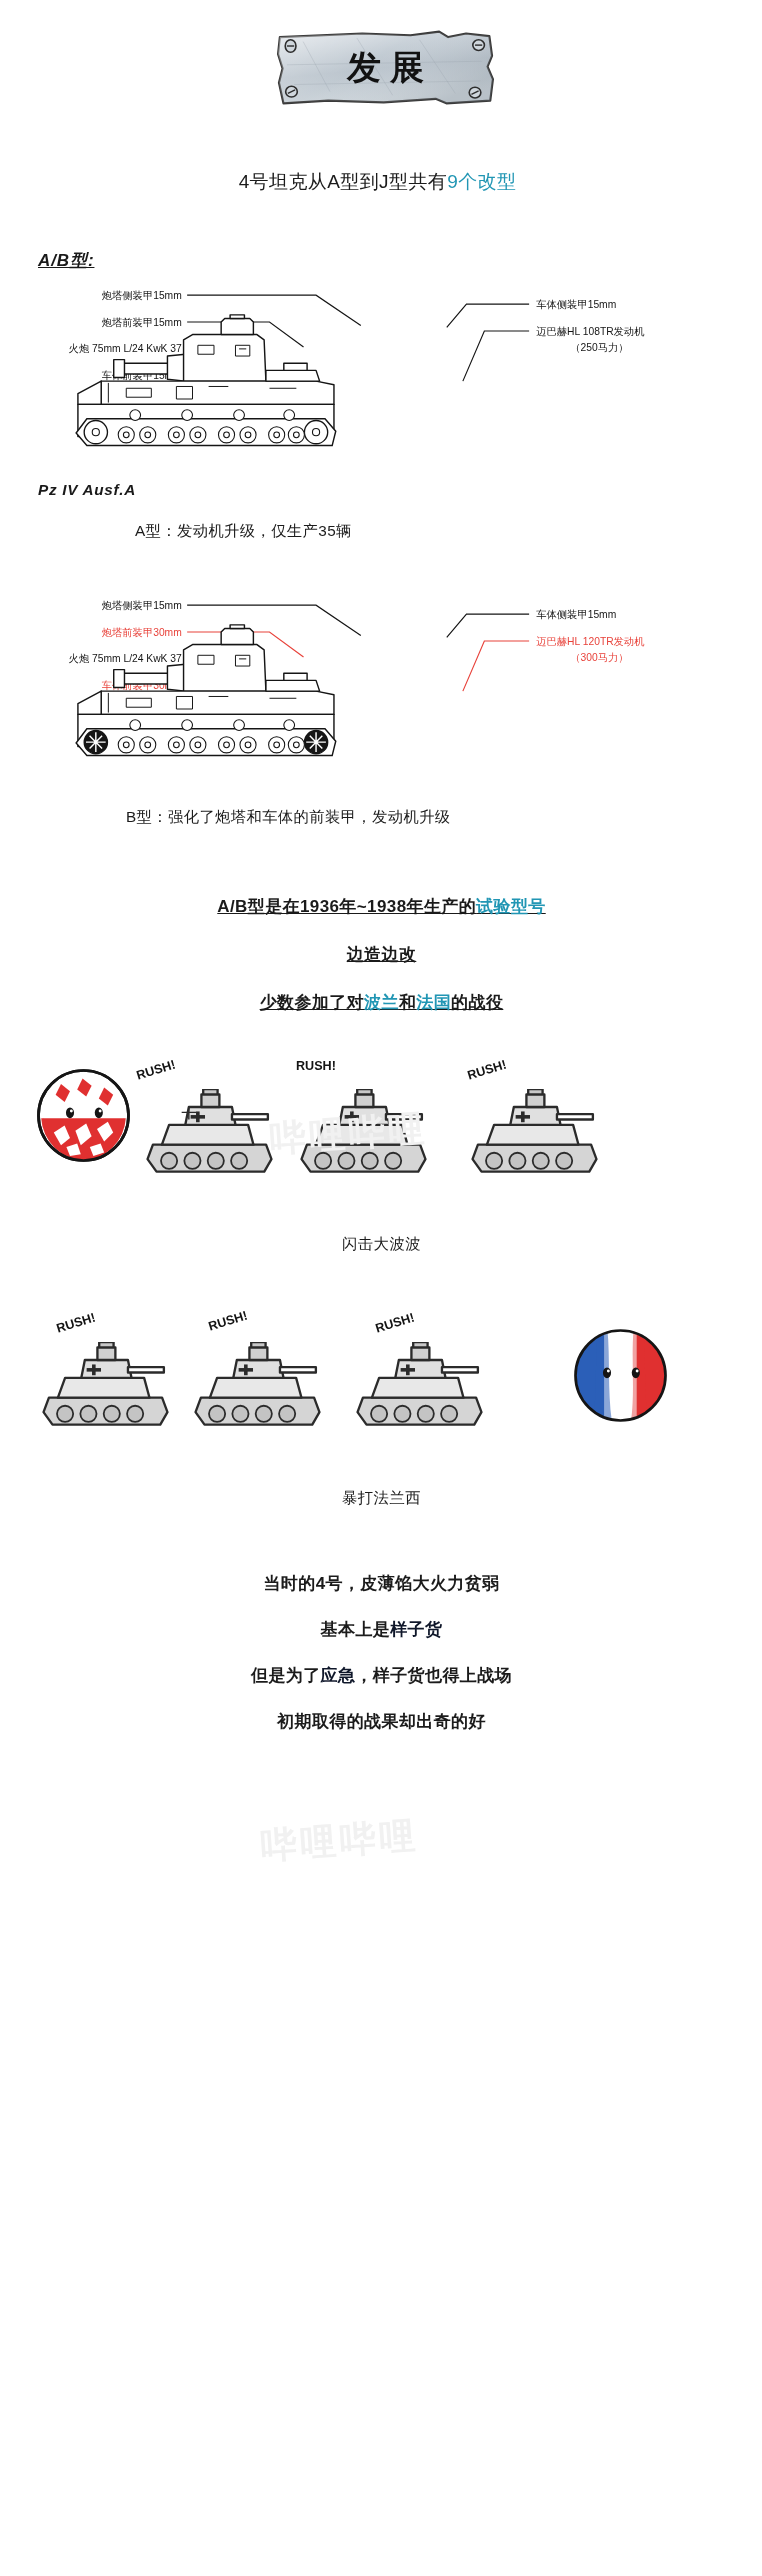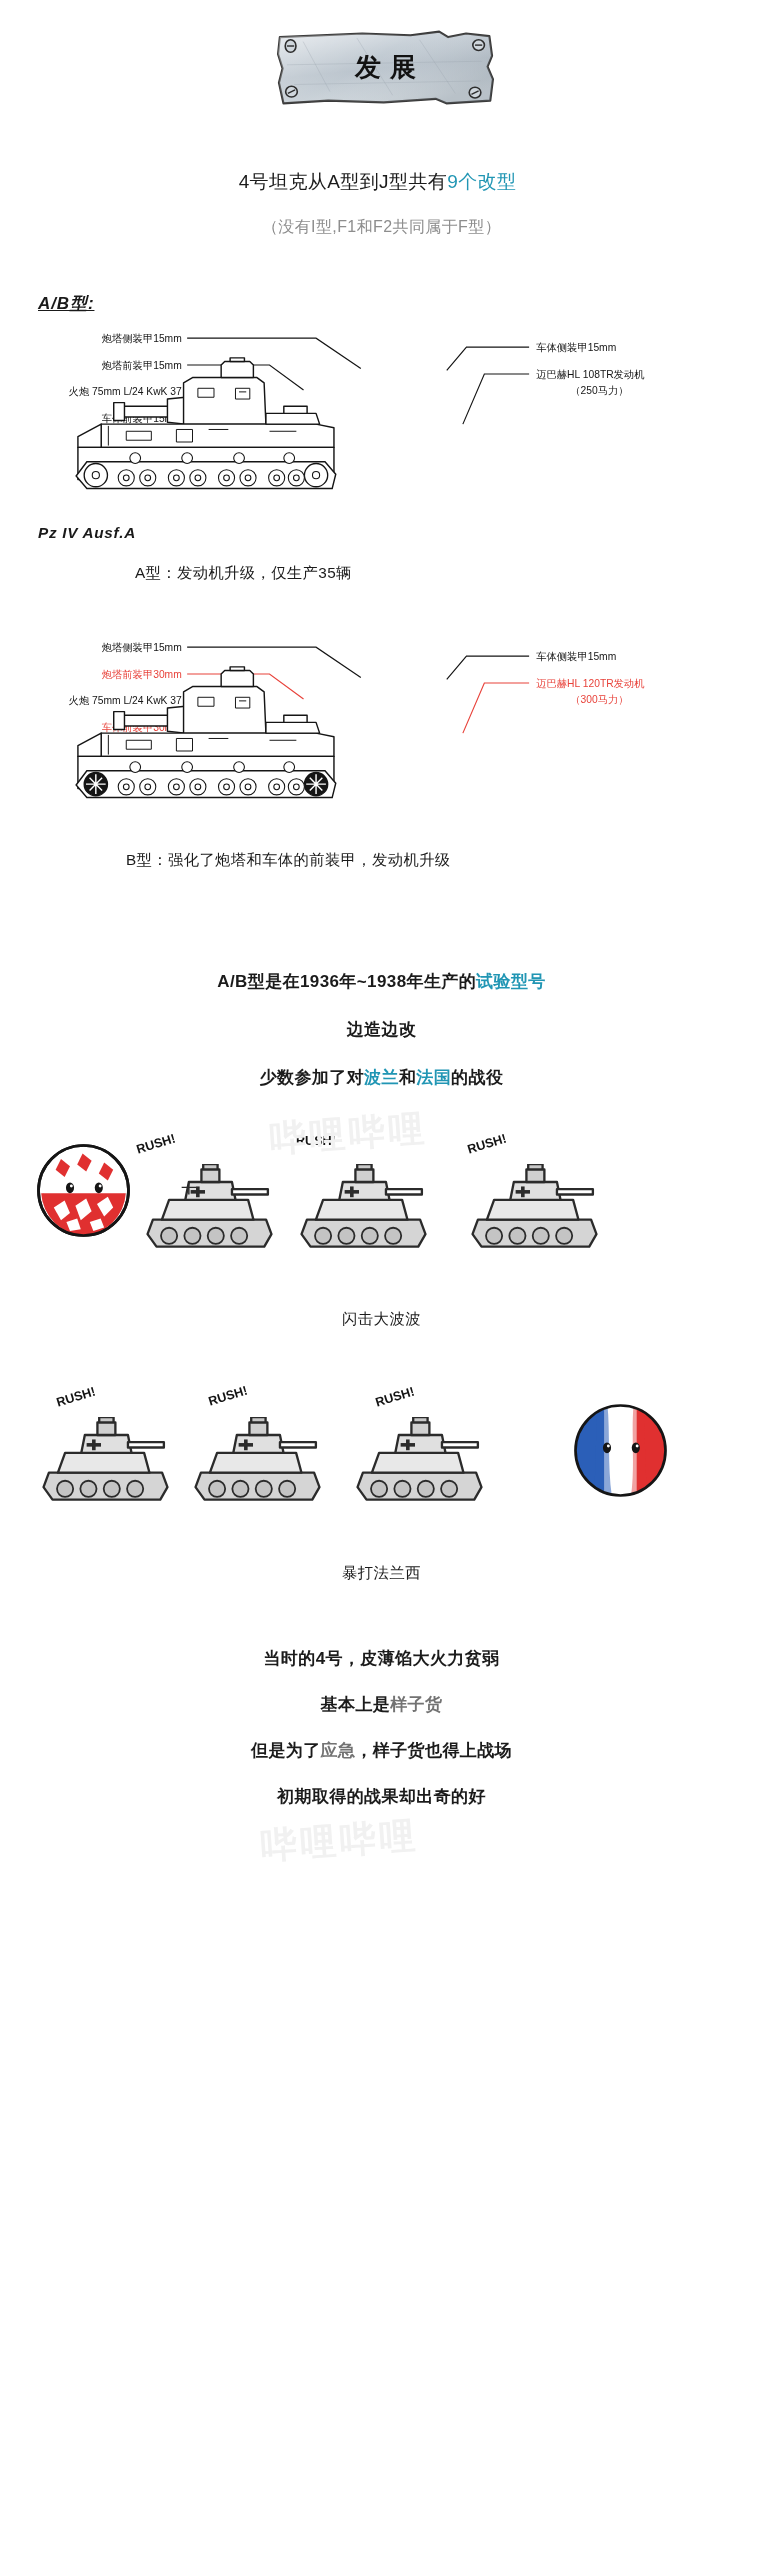--- a/index.html
+++ b/index.html
@@ -15,21 +15,21 @@
 
   
   .plate-wrap{position:relative;height:135px;}
   .plate{
     position:absolute;left:276px;top:29px;width:219px;height:77px;
   }
   .plate svg{display:block;}
   .plate-text{
     position:absolute;left:0;top:0;width:219px;height:77px;
     display:flex;align-items:center;justify-content:center;
-    font-size:26px;font-weight:700;letter-spacing:9px;
+    font-size:34px;font-weight:700;letter-spacing:9px;
     color:#121212;text-indent:9px;
     font-family:"DejaVu Sans","Liberation Sans",sans-serif;
   }
 
   
   .headline{
     text-align:center;font-size:19px;font-weight:400;color:#1b1b1b;
     margin:34px 8px 0 0;letter-spacing:0.4px;
   }
   .headline .hl{color:#2196b4;}
@@ -49,41 +49,41 @@
   .tank-svg{display:block;margin:0 auto;}
   .tank-name{
     font-size:15.3px;font-style:italic;font-weight:700;
     margin:5.4px 0 0 38px;letter-spacing:0.7px;
   }
   .tank-caption{
     font-size:15.3px;margin:21.5px 0 0 135px;letter-spacing:0.4px;color:#1b1b1b;
   }
 
   
-  .mid-block{margin-top:99px;text-align:center;}
+  .mid-block{margin-top:67px;text-align:center;text-decoration:underline;}
   .mid-line{font-size:17px;font-weight:700;color:#1b1b1b;margin-bottom:25px;letter-spacing:0.4px;}
   .mid-line .hl{color:#2196b4;}
 
   
   .row{position:relative;width:763px;height:171px;}
   .row-caption{
     text-align:center;font-size:15.3px;color:#1b1b1b;letter-spacing:0.5px;
     margin-top:5.4px;
   }
   .cell{position:absolute;}
   .rush{
     font-size:12.6px;font-weight:700;color:#141414;
     font-family:"Liberation Sans",sans-serif;
     transform:rotate(-17deg);white-space:nowrap;
   }
 
   
   .foot-block{margin-top:63px;text-align:center;padding-bottom:63px;}
   .foot-line{font-size:17px;font-weight:700;color:#1b1b1b;margin-bottom:23px;letter-spacing:0.4px;}
-  .foot-line .hl{color:#737373;}
+  .foot-line .hl{color:#0f172a;}
 
   
   .wm{
     position:absolute;left:269px;top:1106px;width:269px;height:41px;
     font-size:36px;font-weight:900;color:#f1f1f1;letter-spacing:3.6px;
     transform:rotate(-4deg);pointer-events:none;user-select:none;
     font-family:"DejaVu Sans",sans-serif;
   }
   .wm2{top:1813px;left:260px;}
 
@@ -127,21 +127,20 @@
           <path d="M218,73 L226,69"></path>
         </g>
       </svg>
       <div class="plate-text">发展</div>
     </div>
   </div>
 
   <div class="headline">
     <span>4号坦克从A型到J型共有</span><span class="hl">9个改型</span>
   </div>
-  <div class="subline">（没有I型,F1和F2共同属于F型）</div>
 
   <div class="sec-head">A/B型:</div>
 
   <div class="tank-block" style="margin-top:16px;">
     <svg class="tank-svg" width="727" height="188" viewBox="0 0 810 210">
       <g fill="none" stroke="#151515" stroke-width="1.3">
 
         <path d="M208,8 L352,8 L402,42"></path>
         <path d="M208,38 L300,38 L338,66"></path>
         <path d="M208,68 L268,68 L286,78"></path>

